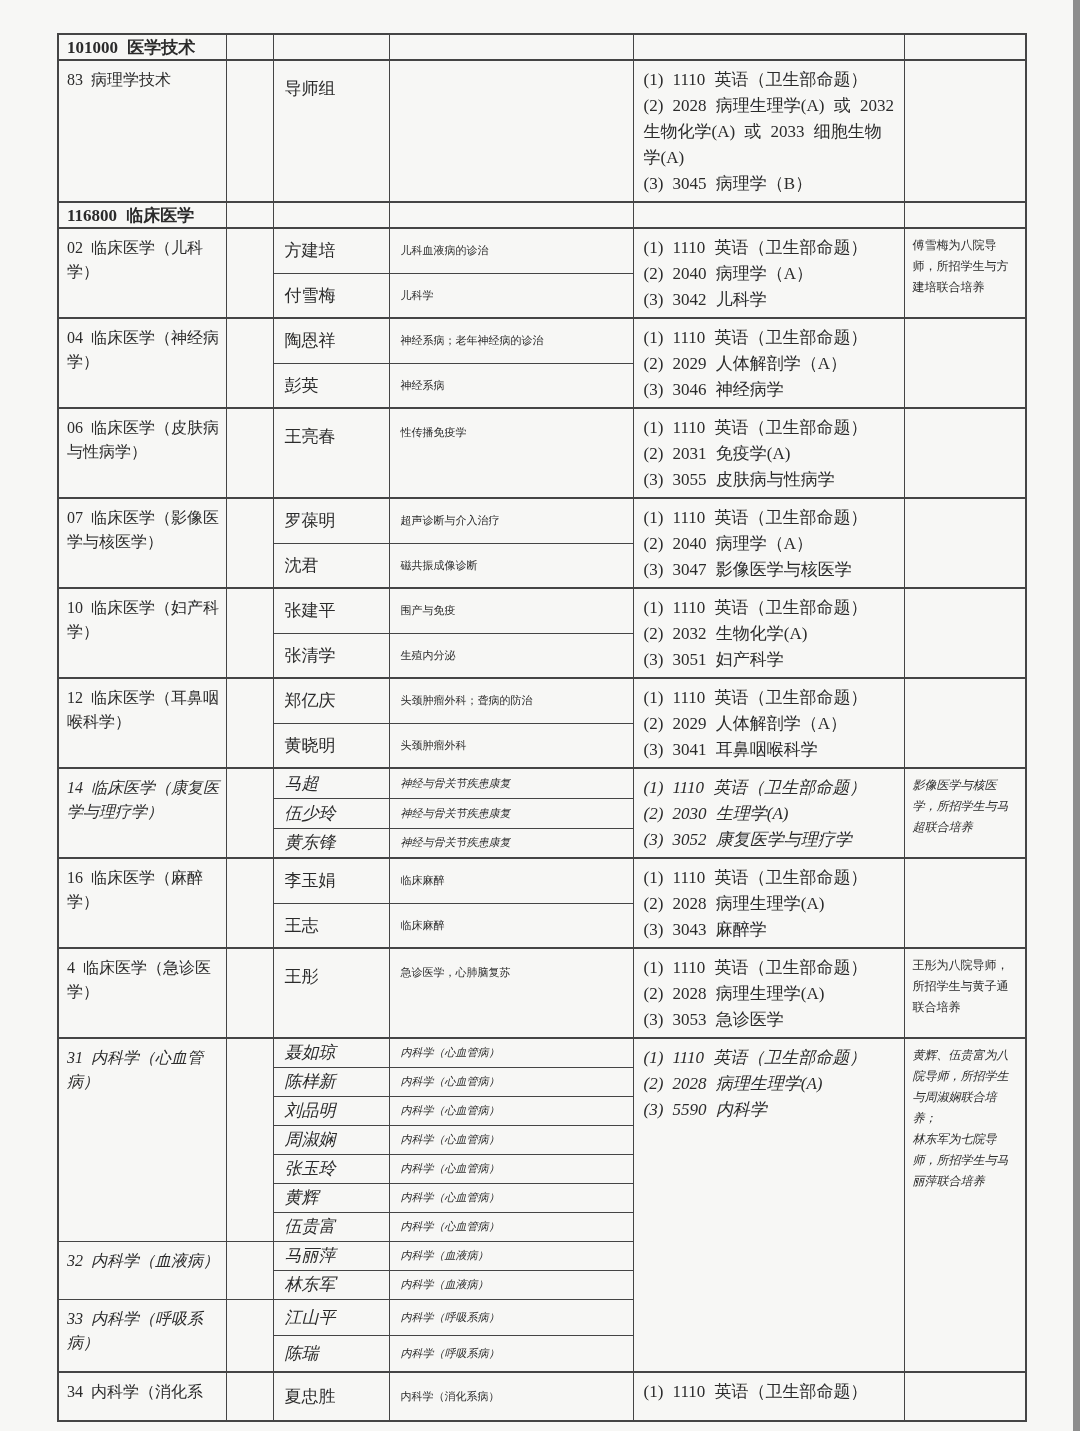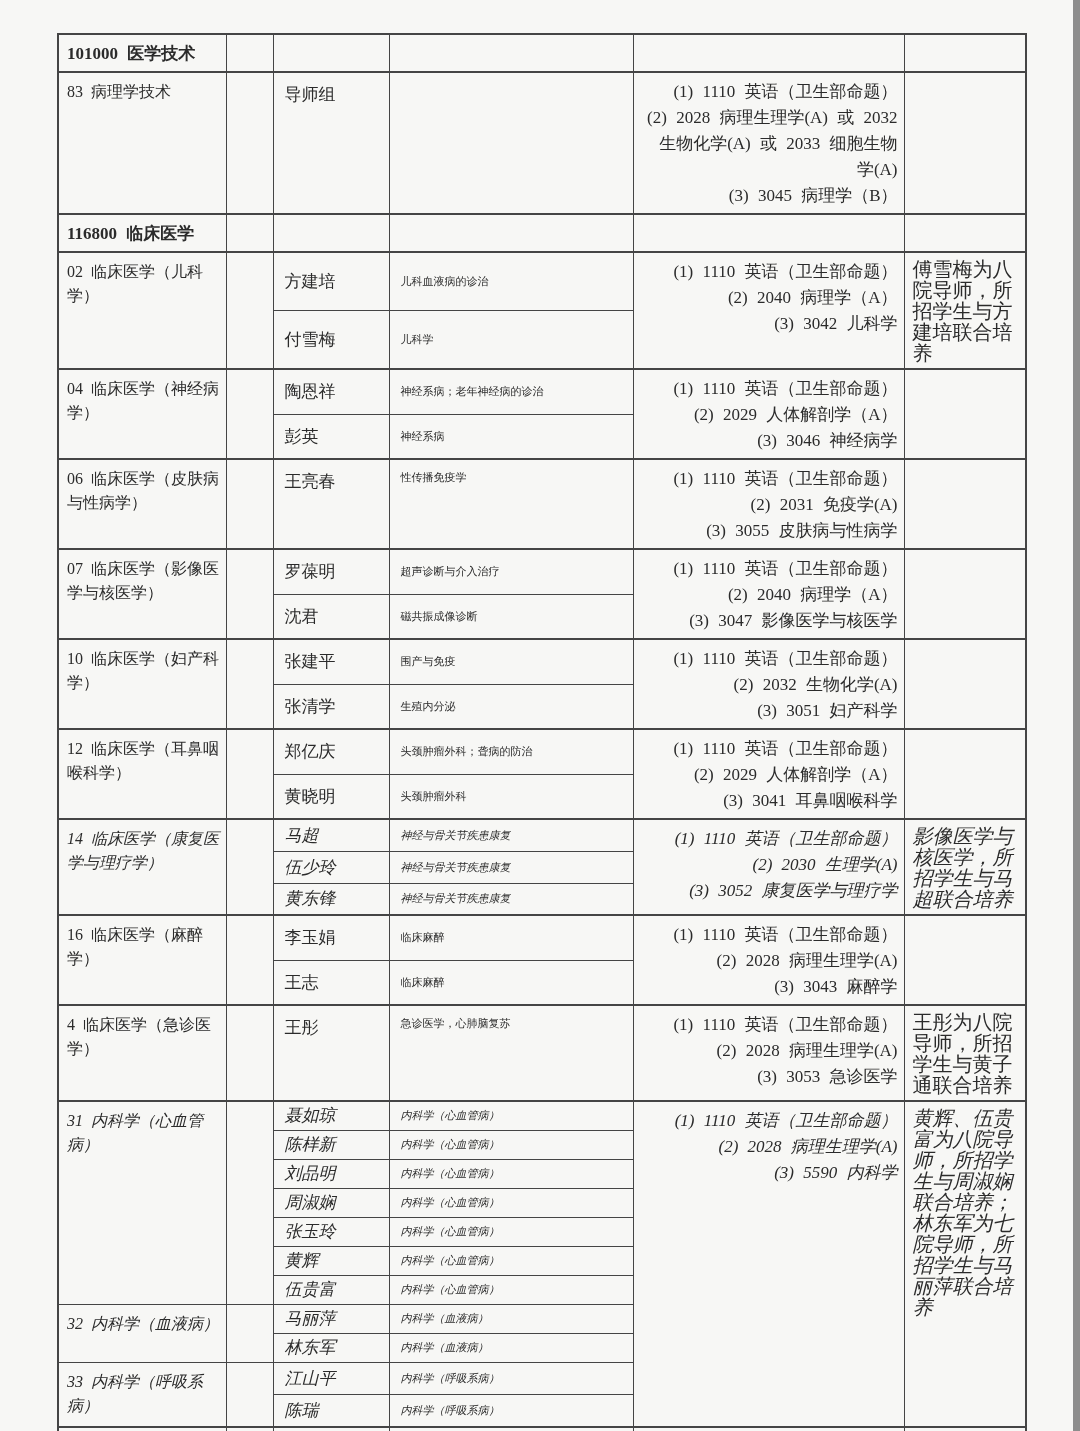--- a/index.html
+++ b/index.html
@@ -18,42 +18,42 @@
   }
   .scan-strip{position:absolute;right:0;top:0;width:7px;height:1431px;background:var(--scan-edge);}
   table.doc{
     position:absolute;left:57px;top:33px;width:968px;
     border-collapse:collapse;table-layout:fixed;
     border:2px solid var(--border);
   }
   td{border:1px solid var(--border);vertical-align:middle;overflow:hidden;}
   tr{height:44px;}
   tr.compact{height:29px;font-style:italic;}
-  tr.section-row{height:38px;margin-left:28px;}
+  tr.section-row{height:26px;margin-left:28px;}
   tr.bt>td{border-top:2px solid var(--border);}
   .col-specialty{
-    vertical-align:top;padding:7px 4px 8px 8px;
+    vertical-align:top;padding:7px 4px 16px 8px;
     font-size:16px;line-height:24px;word-spacing:4px;
   }
   .section-title{
     vertical-align:middle;padding:0 4px 0 8px;
     font-weight:bold;font-size:17px;word-spacing:5px;
   }
   .col-quota{padding:0;}
   .col-advisor{padding:2px 4px 2px 11px;font-size:17px;}
   .col-direction{padding:2px 4px 2px 11px;font-size:11px;}
-  .vtop{vertical-align:top;padding-top:10px;}
+  .vtop{vertical-align:top;padding-top:16px;}
   .col-exam{
     vertical-align:top;padding:6px 6px 4px 10px;
-    font-size:17px;word-spacing:5px;text-align:right;
+    font-size:17px;word-spacing:5px;
   }
   .exam-line{line-height:26px;}
   .col-remark{
     vertical-align:top;padding:6px 8px 4px 8px;
-    font-size:20px;line-height:21px;white-space:pre-line;
+    font-size:12px;line-height:21px;white-space:pre-line;
   }
 </style>
 </head>
 <body>
 
 <div class="scan-strip"></div>
 
 <table class="doc">
   <colgroup>
     <col style="width:168px">

